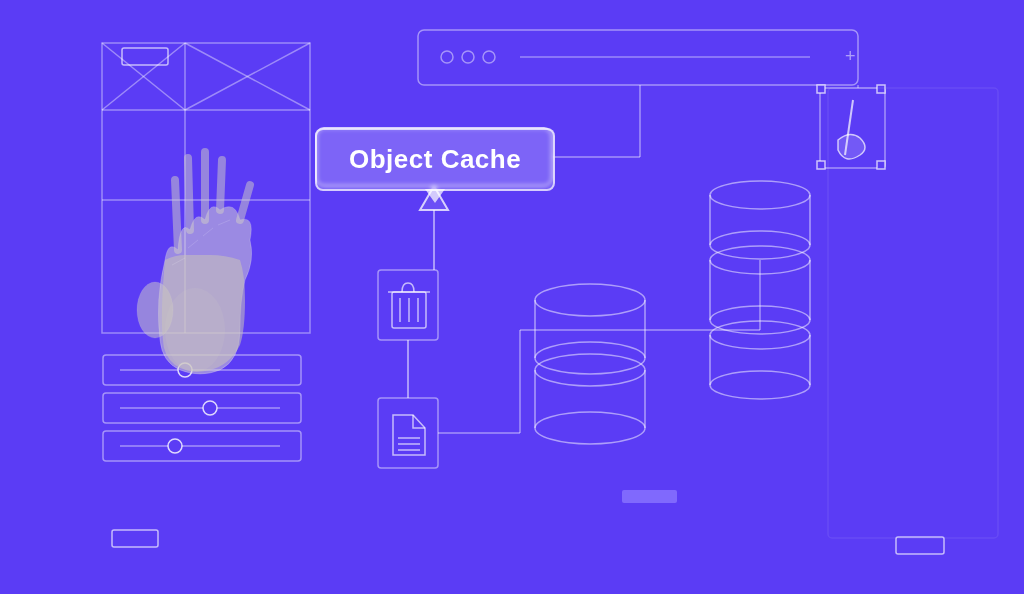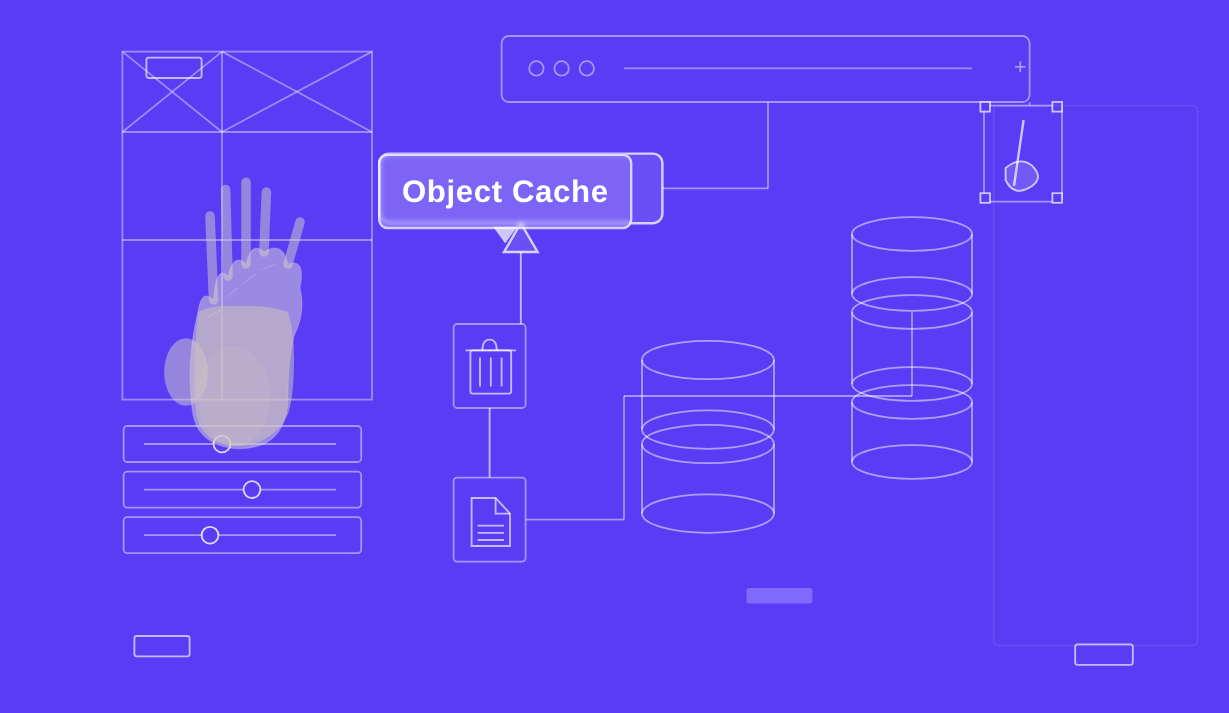--- a/index.html
+++ b/index.html
@@ -19,21 +19,21 @@
     }
 
     
     .speech-bubble {
       position: absolute;
       top: 128px;
       left: 315px;
       background: rgba(255,255,255,0.12);
       border: 2px solid rgba(255,255,255,0.7);
       border-radius: 8px;
-      padding: 14px 18px;
+      padding: 14px 32px;
       backdrop-filter: blur(2px);
     }
     .speech-bubble-text {
       color: #ffffff;
       font-size: 26px;
       font-weight: 600;
       letter-spacing: 0.5px;
       font-family: 'Arial', sans-serif;
       white-space: nowrap;
     }

